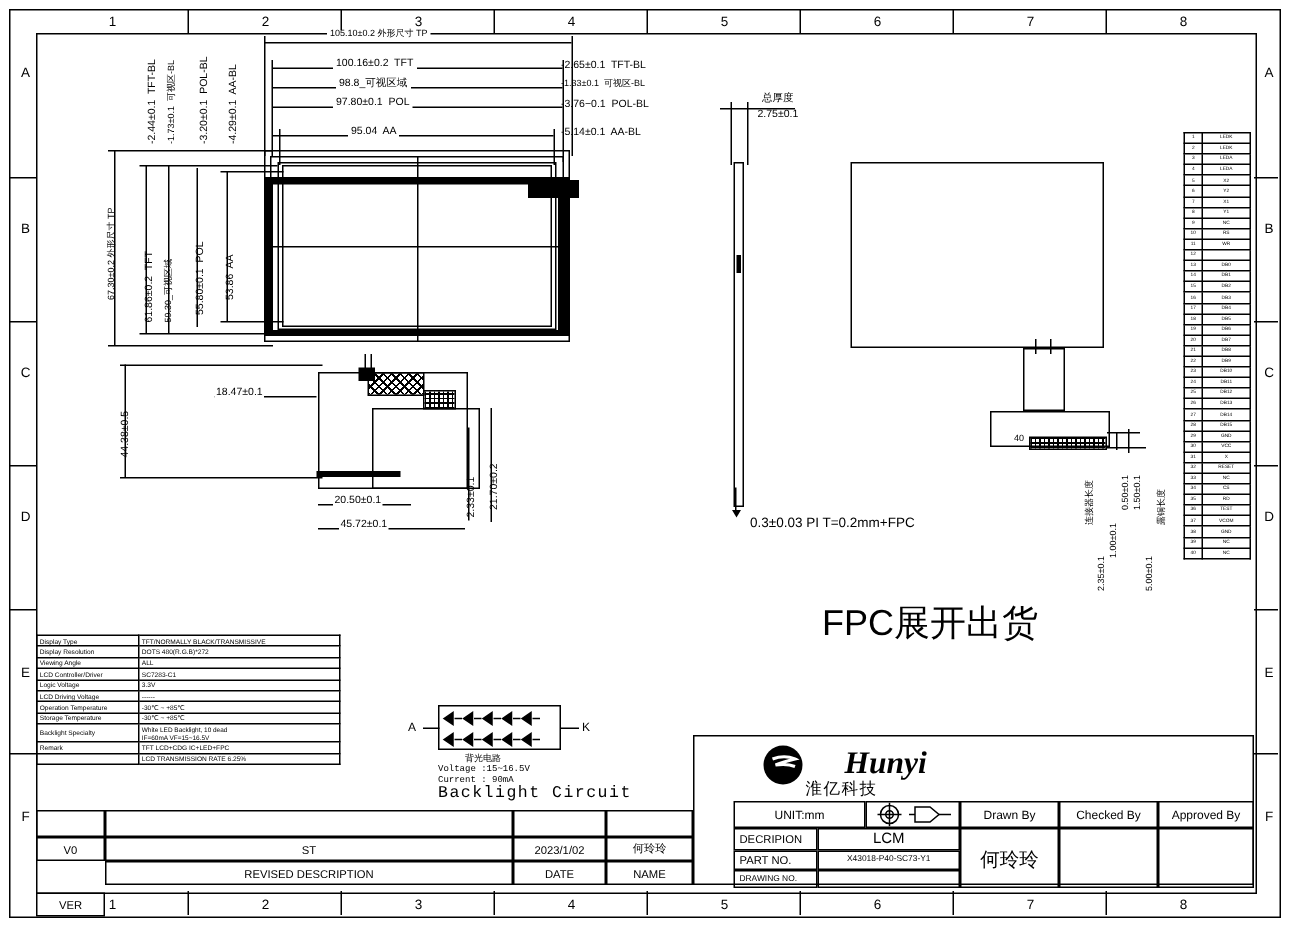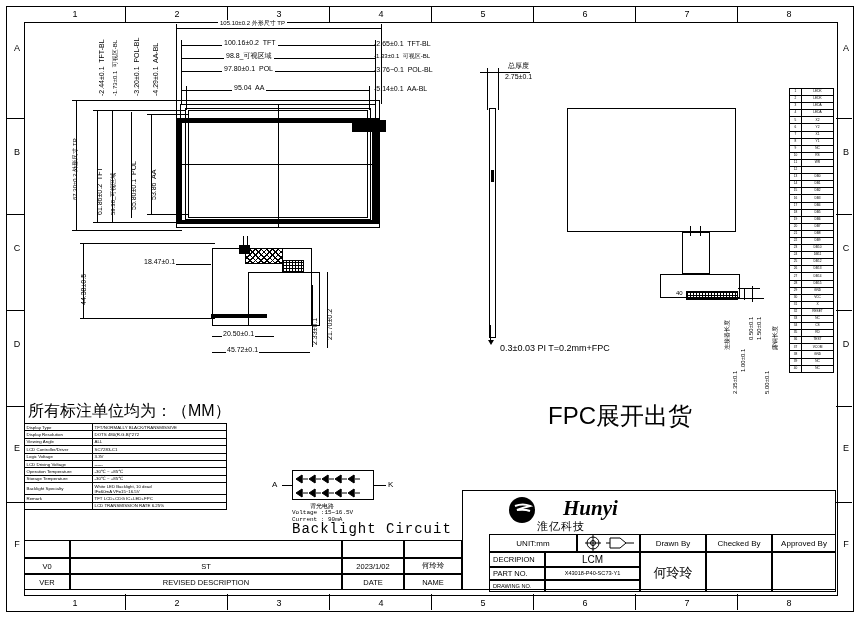--- a/index.html
+++ b/index.html
@@ -425,21 +425,20 @@
         </tr>
         <tr>
           <td class="n">40</td>
           <td>NC</td>
         </tr>
       </tbody>
   </table>
 
   <div class="t s10" style="left:548px;top:405px;font-size:24px;line-height:22px;">FPC展开出货</div>
 
-  <div class="t" style="left:28px;top:402px;font-size:16px;line-height:18px;">所有标注单位均为：（MM）</div>
 
   <table id="spec-table">
     <tbody>
         <tr>
           <td class="k">Display Type</td>
           <td class="v">TFT/NORMALLY BLACK/TRANSMISSIVE</td>
         </tr>
         <tr>
           <td class="k">Display Resolution</td>
           <td class="v">DOTS 480(R.G.B)*272</td>
@@ -499,35 +498,35 @@
         <path d="M56,23 l6,-4 l0,8 z M62,19 l0,8 M63,23 l5,0" fill="#000"></path>
       </g>
     </svg>
     <div class="ln hl" style="left:282px;top:485px;width:11px;"></div>
     <div class="ln hl" style="left:374px;top:485px;width:12px;"></div>
     <div class="t s8" style="left:272px;top:481px;">A</div>
     <div class="t s8" style="left:388px;top:481px;">K</div>
     <div class="t s6" style="left:310px;top:503px;">背光电路</div>
     <div class="t s6 mono" style="left:292px;top:510px;">Voltage :15~16.5V</div>
     <div class="t s6 mono" style="left:292px;top:517px;">Current : 90mA</div>
-    <div class="t mono" style="left:292px;top:524px;font-size:14px;line-height:11px;letter-spacing:1px;">Backlight Circuit</div>
+    <div class="t mono" style="left:292px;top:524px;font-size:11px;line-height:11px;letter-spacing:1px;">Backlight Circuit</div>
   </div>
 
   <div>
     <div class="rev" style="left:24px;top:540px;width:46px;height:18px;"></div>
     <div class="rev" style="left:70px;top:540px;width:272px;height:18px;"></div>
     <div class="rev" style="left:342px;top:540px;width:62px;height:18px;"></div>
     <div class="rev" style="left:404px;top:540px;width:58px;height:18px;"></div>
 
     <div class="rev" style="left:24px;top:558px;width:46px;height:16px;">V0</div>
     <div class="rev" style="left:70px;top:558px;width:272px;height:16px;">ST</div>
     <div class="rev" style="left:342px;top:558px;width:62px;height:16px;">2023/1/02</div>
     <div class="rev" style="left:404px;top:558px;width:58px;height:16px;">何玲玲</div>
 
-    <div class="rev" style="left:24px;top:574px;width:46px;height:16px;">VER</div>
+    <div class="rev" style="left:24px;top:595px;width:46px;height:16px;">VER</div>
     <div class="rev" style="left:70px;top:574px;width:272px;height:16px;">REVISED DESCRIPTION</div>
     <div class="rev" style="left:342px;top:574px;width:62px;height:16px;">DATE</div>
     <div class="rev" style="left:404px;top:574px;width:58px;height:16px;">NAME</div>
   </div>
 
   <div>
     <div class="tb" style="left:462px;top:490px;width:374px;height:100px;"></div>
 
     <div class="logo-ell" style="left:509px;top:497px;"></div>
     <svg width="26" height="26" style="position:absolute;left:509px;top:497px;">

